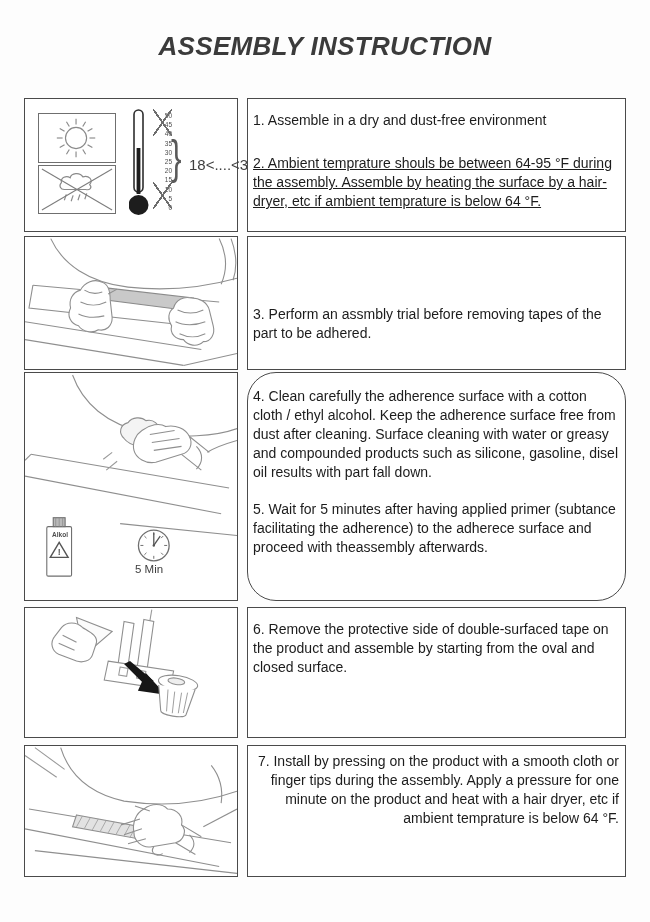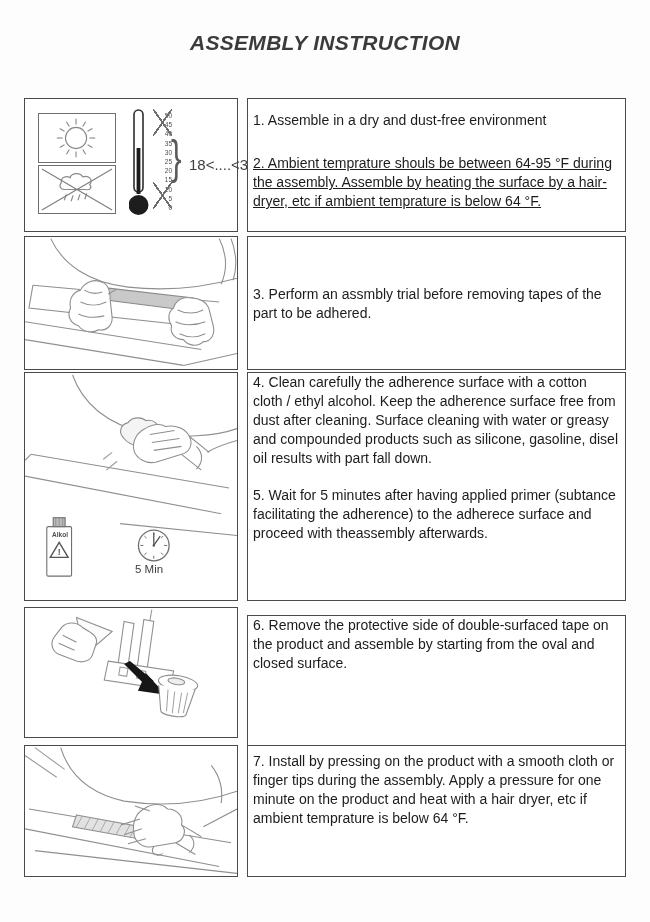--- a/index.html
+++ b/index.html
@@ -2,39 +2,39 @@
 <html><head>
 <meta charset="utf-8">
 <style>
   html,body { margin:0; padding:0; }
   body {
     width:650px; height:922px; background:#fdfdfd; position:relative;
     font-family:"Liberation Sans", sans-serif; color:#1c1c1c; overflow:hidden;
   }
   .title {
     position:absolute; top:31px; left:0; right:0; text-align:center;
-    font-style:italic; font-weight:600; font-size:21px; letter-spacing:.3px; color:#3b3b3b;
+    font-style:italic; font-weight:600; font-size:26px; letter-spacing:.3px; color:#3b3b3b;
   }
   .box {
     position:absolute; border:1.5px solid #4a4a4a; background:#fff; box-sizing:border-box;
   }
   .ill { left:24px; width:214px; }
   .txt { left:247px; width:379px; font-size:14px; line-height:19px; padding:0 6px 0 5px; }
   .para { margin:0; }
   
   .r1 { top:98px;  height:134px; }
   .r2 { top:236px; height:134px; }
   .r3 { top:372px; height:229px; }
   .r4 { top:607px; height:131px; }
   .r5 { top:745px; height:132px; }
   .r1.txt { padding-top:12px; }
-  .r2.txt { padding-top:48px; }
-  .r3.txt { padding-top:0; }
-  .r4.txt { padding-top:0;margin-top:8px; }
-  .r5.txt { padding-top:6px; }
+  .r2.txt { padding-top:68px; }
+  .r3.txt { padding-top:14px;border-radius:29px; }
+  .r4.txt { padding-top:12px; }
+  .r5.txt { padding-top:6px;text-align:right; }
   .r1.txt .para + .para { margin-top:24px;text-decoration:underline; }
   .r3.txt .para + .para { margin-top:18px; }
   .r4.txt .para + .para { margin-top:19px; }
   
   .subbox { position:absolute; border:1px solid #6f6f6f; background:#fff; box-sizing:border-box; }
   .sun-box  { left:13px; top:14px;  width:78px; height:50px; }
   .rain-box { left:13px; top:66px;  width:78px; height:49px; }
   .thermo-wrap { position:absolute; left:104px; top:9px; width:108px; height:115px; }
   .thermo-svg { position:absolute; left:0; top:0; }
   .thermo-scale {

